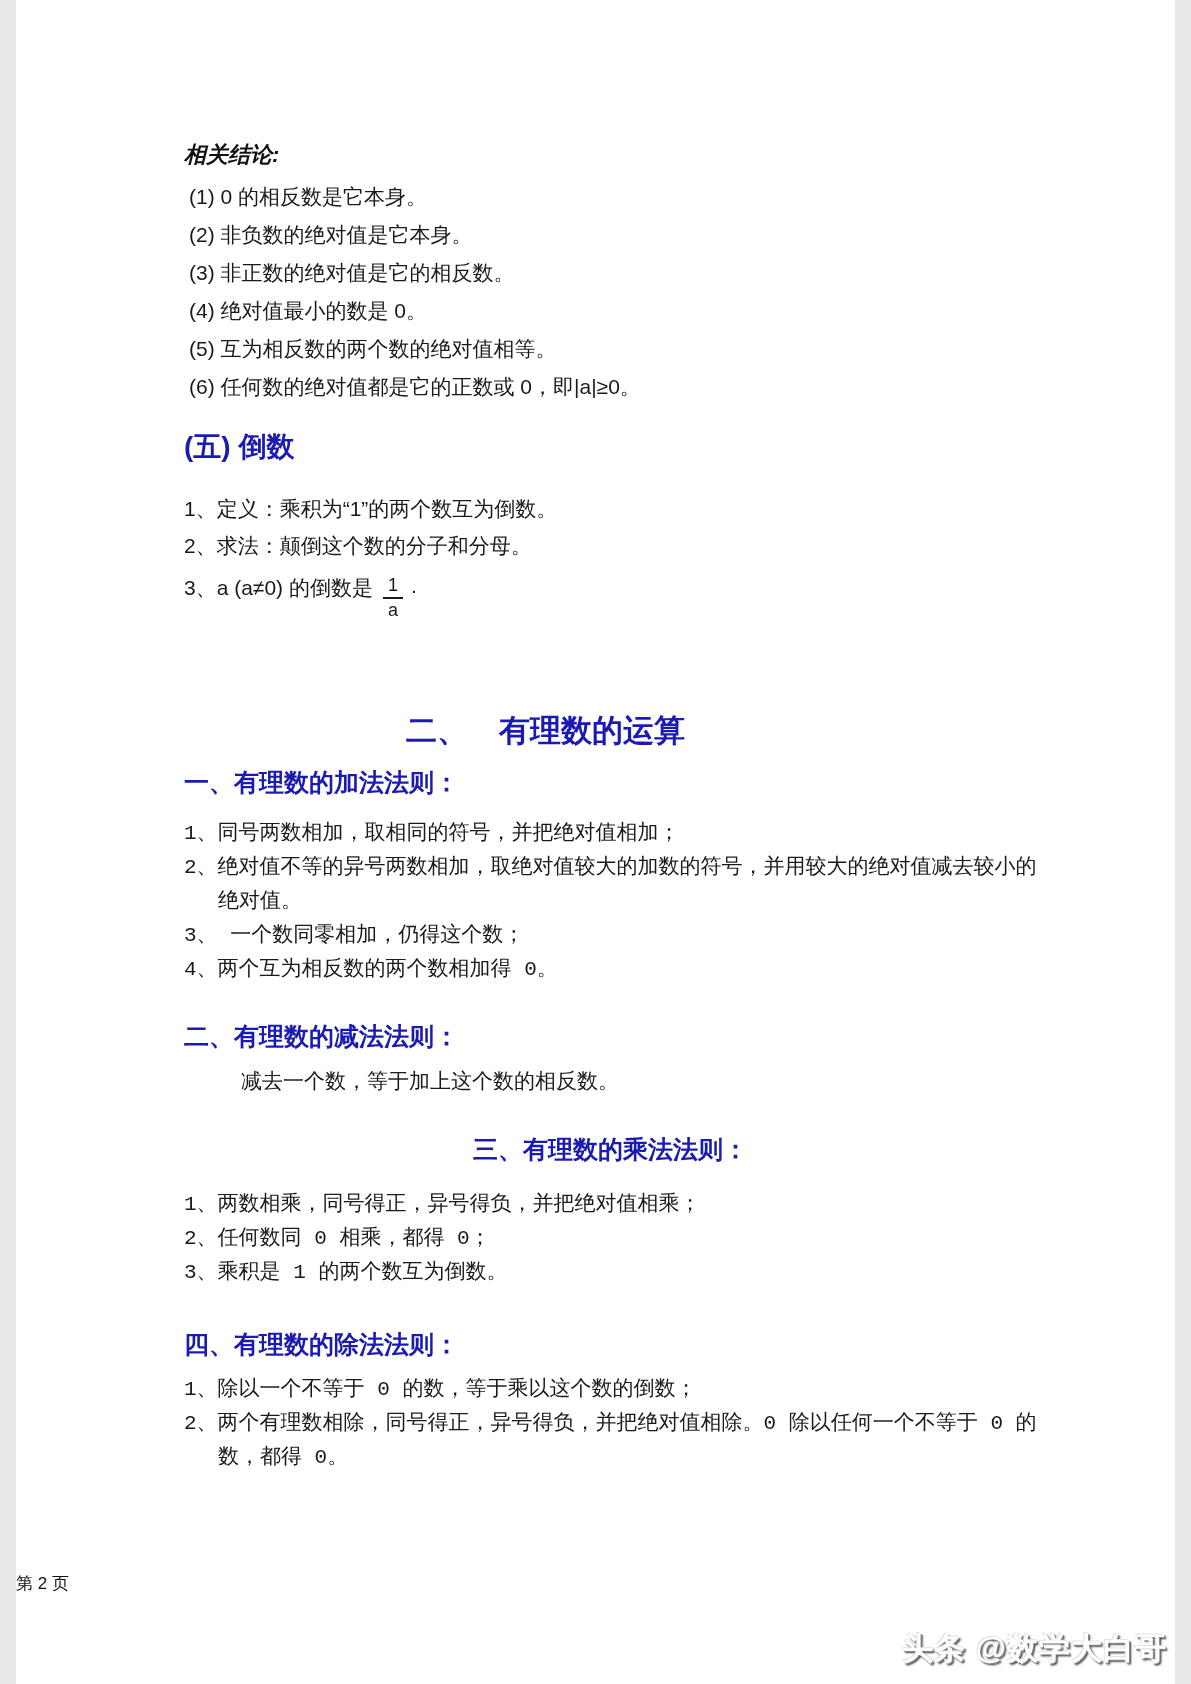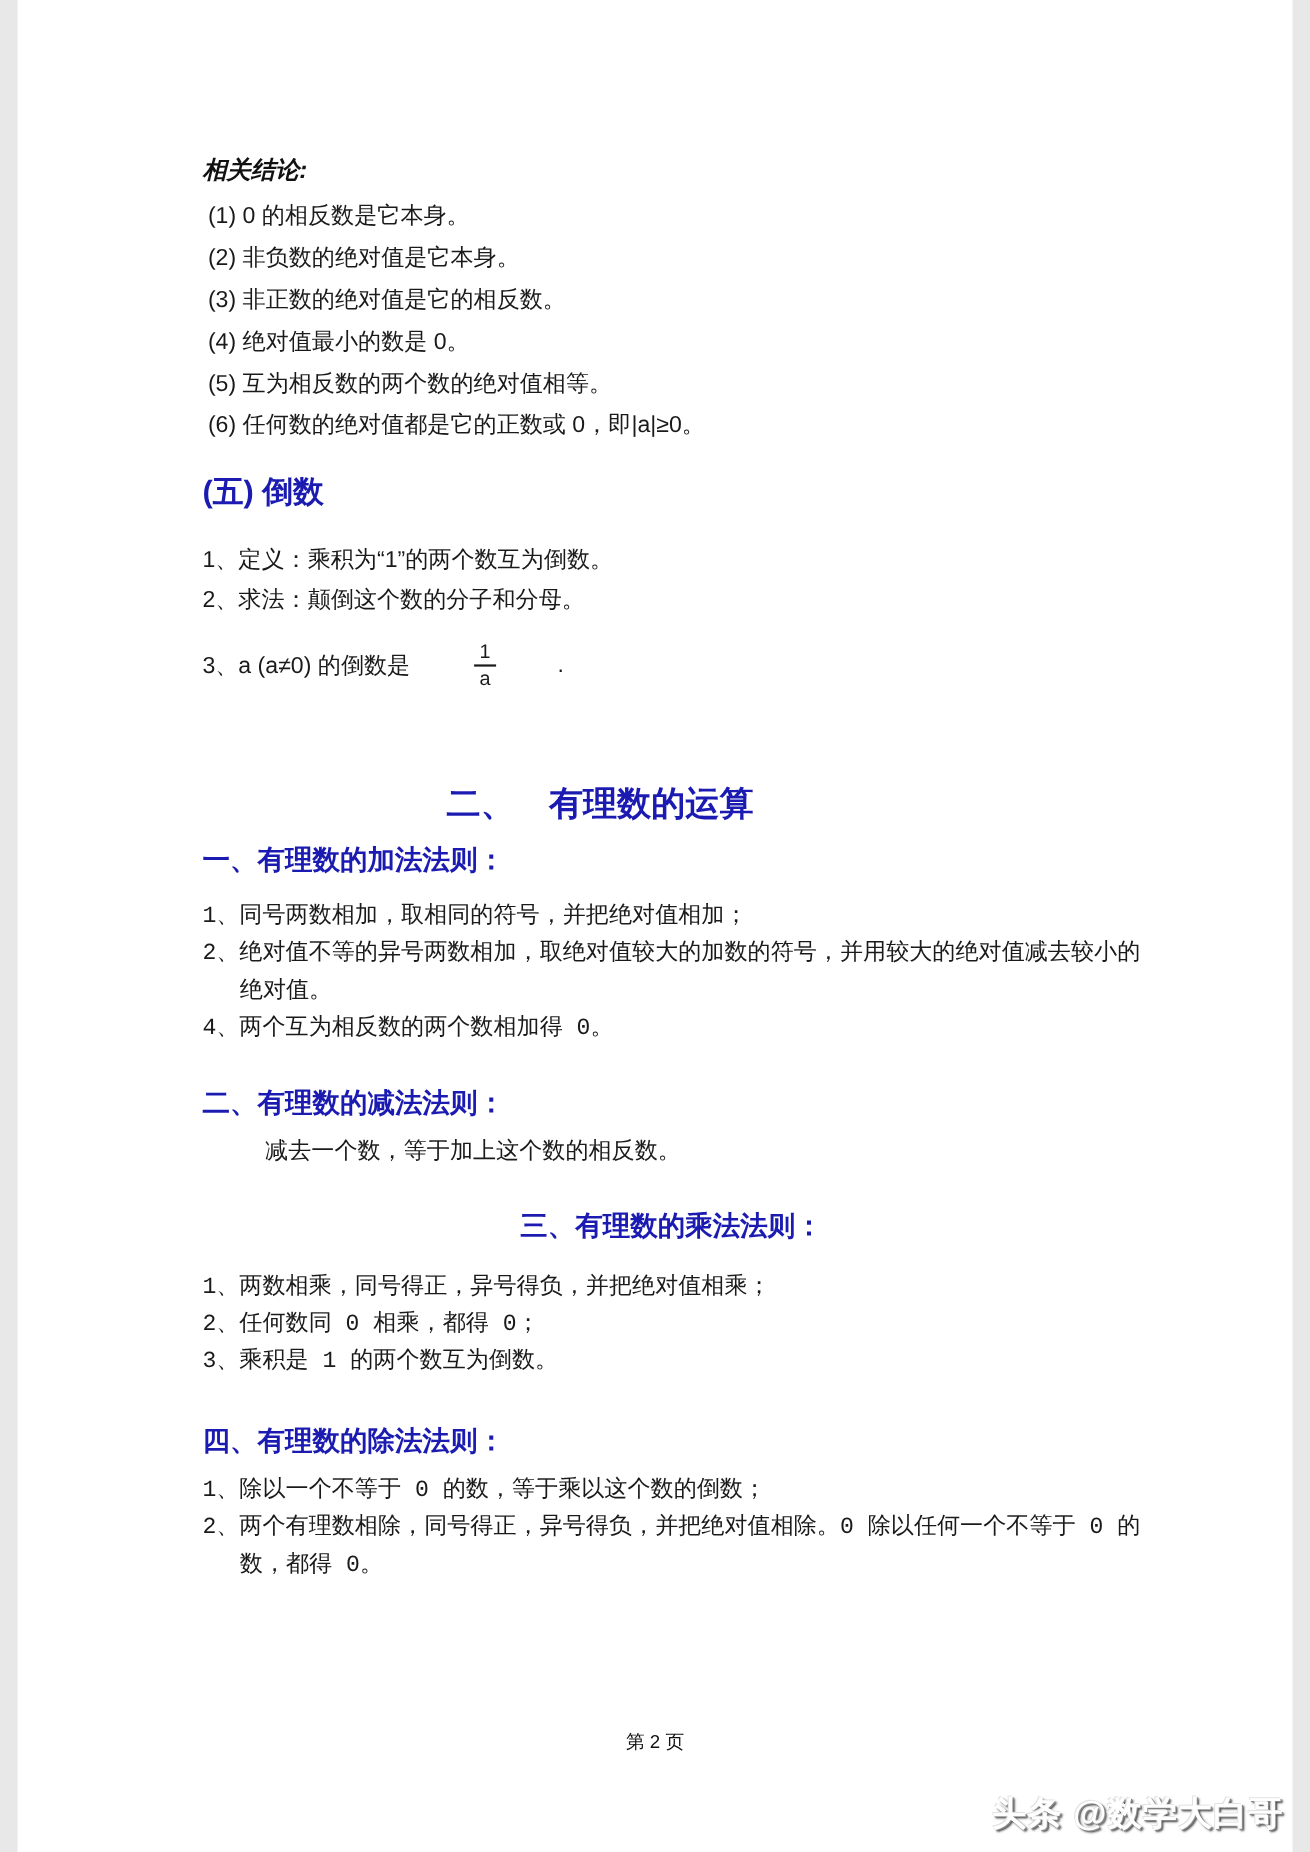--- a/index.html
+++ b/index.html
@@ -33,23 +33,21 @@
     font-size: 28px;
     font-weight: bold;
     color: #1b1bb2;
     line-height: 34px;
   }
   .reciprocal-list { margin-top: 26px; }
   .reciprocal-item { line-height: 37px; }
   .reciprocal-frac-row {
     margin-top: 10px;
     display: flex;
-    align-items: center;
     height: 62px;
-    gap: 48px;
   }
   .frac {
     display: inline-flex;
     flex-direction: column;
     align-items: center;
     margin: 0 8px 0 10px;
     font-size: 18px;
     line-height: 1.15;
   }
   .frac .den { border-top: 2px solid #1a1a1a; }
@@ -85,21 +83,21 @@
   .subtraction-body {
     margin-top: 10px;
     padding-left: 57px;
     line-height: 34px;
   }
   
   .page-footer {
     position: absolute;
     left: 0; right: 0;
     top: 1572px;
-    text-align: center;
+    text-align: left;
     font-size: 17px;
     color: #111111;
   }
   .watermark {
     position: absolute;
     right: 8px;
     bottom: 14px;
     font-size: 31px;
     font-weight: bold;
     color: #ffffff;
@@ -139,20 +137,21 @@
         <span>.</span>
       </div>
     </div>
 
     <div class="main-heading">二、　有理数的运算</div>
 
     <div class="section-heading heading-addition">一、有理数的加法法则：</div>
     <div class="rule-list">
       <div class="rule-item">1、同号两数相加，取相同的符号，并把绝对值相加；</div>
       <div class="rule-item">2、绝对值不等的异号两数相加，取绝对值较大的加数的符号，并用较大的绝对值减去较小的绝对值。</div>
+      <div class="rule-item">3、 一个数同零相加，仍得这个数；</div>
       <div class="rule-item">4、两个互为相反数的两个数相加得 0。</div>
     </div>
 
     <div class="section-heading heading-subtraction">二、有理数的减法法则：</div>
     <div class="subtraction-body">减去一个数，等于加上这个数的相反数。</div>
 
     <div class="section-heading heading-multiplication">三、有理数的乘法法则：</div>
     <div class="rule-list rule-list-mult">
       <div class="rule-item">1、两数相乘，同号得正，异号得负，并把绝对值相乘；</div>
       <div class="rule-item">2、任何数同 0 相乘，都得 0；</div>

